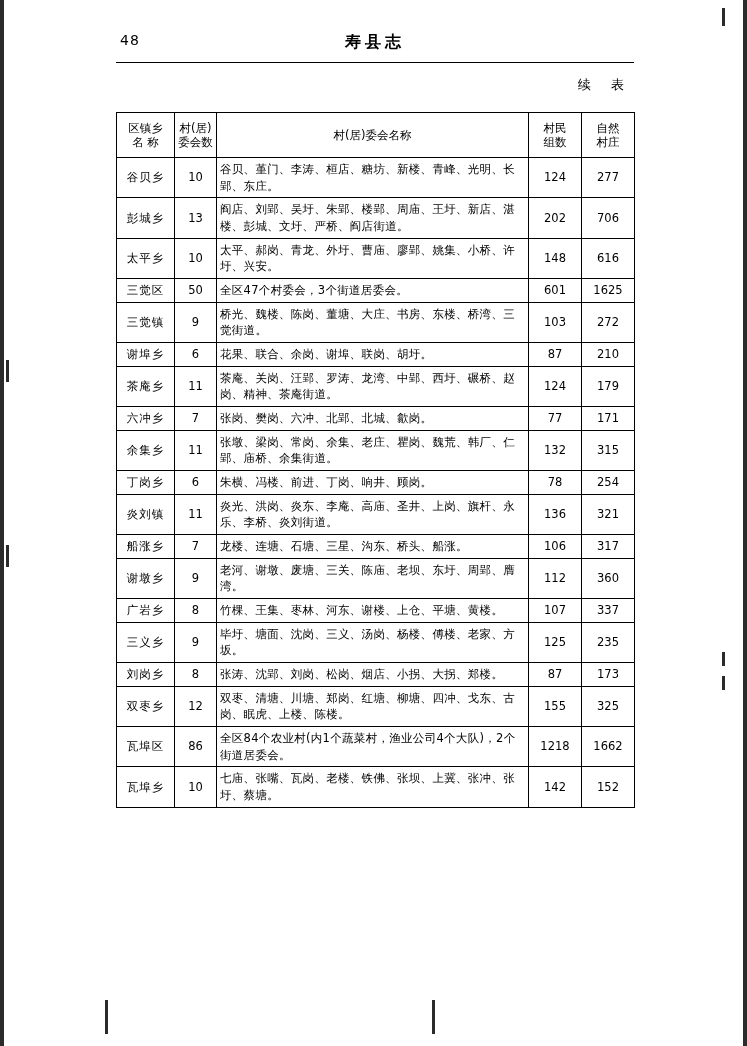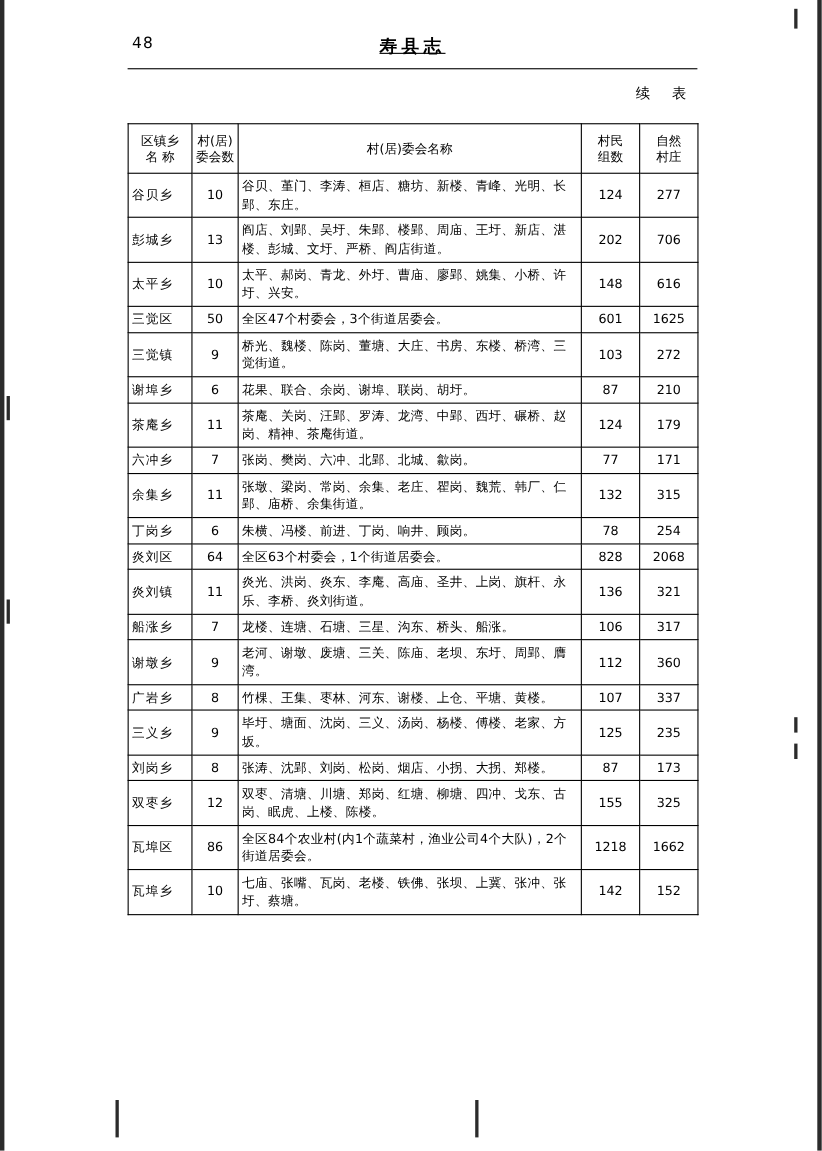--- a/index.html
+++ b/index.html
@@ -42,21 +42,20 @@
   }
   .book-title {
     position: absolute;
     left: 0;
     top: 0;
     width: 530px;
     text-align: center;
     font-size: 16px;
     font-weight: bold;
     letter-spacing: 4px;
-    text-decoration: underline;
   }
   .header-rule {
     position: absolute;
     left: 116px;
     top: 62px;
     width: 518px;
     height: 1px;
     background: #000;
   }
   .cont-label {
@@ -91,21 +90,21 @@
 
   th.hdr {
     text-align: center;
     height: 38px;
   }
   th.hdr .two {
     display: block;
     line-height: 1.25;
   }
   td.name {
-    text-align: left;
+    text-align: center;
     letter-spacing: 1px;
     white-space: nowrap;
   }
   td.count, td.group, td.nat {
     text-align: center;
   }
   td.list {
     text-align: left;
     letter-spacing: 0.3px;
   }
@@ -227,27 +226,20 @@
           <td class="nat">315</td>
         </tr>
         <tr>
           <td class="name">丁岗乡</td>
           <td class="count">6</td>
           <td class="list">朱横、冯楼、前进、丁岗、响井、顾岗。</td>
           <td class="group">78</td>
           <td class="nat">254</td>
         </tr>
         <tr>
-          <td class="name">炎刘区</td>
-          <td class="count">64</td>
-          <td class="list">全区63个村委会，1个街道居委会。</td>
-          <td class="group">828</td>
-          <td class="nat">2068</td>
-        </tr>
-        <tr>
           <td class="name">炎刘镇</td>
           <td class="count">11</td>
           <td class="list">炎光、洪岗、炎东、李庵、高庙、圣井、上岗、旗杆、永乐、李桥、炎刘街道。</td>
           <td class="group">136</td>
           <td class="nat">321</td>
         </tr>
         <tr>
           <td class="name">船涨乡</td>
           <td class="count">7</td>
           <td class="list">龙楼、连塘、石塘、三星、沟东、桥头、船涨。</td>

